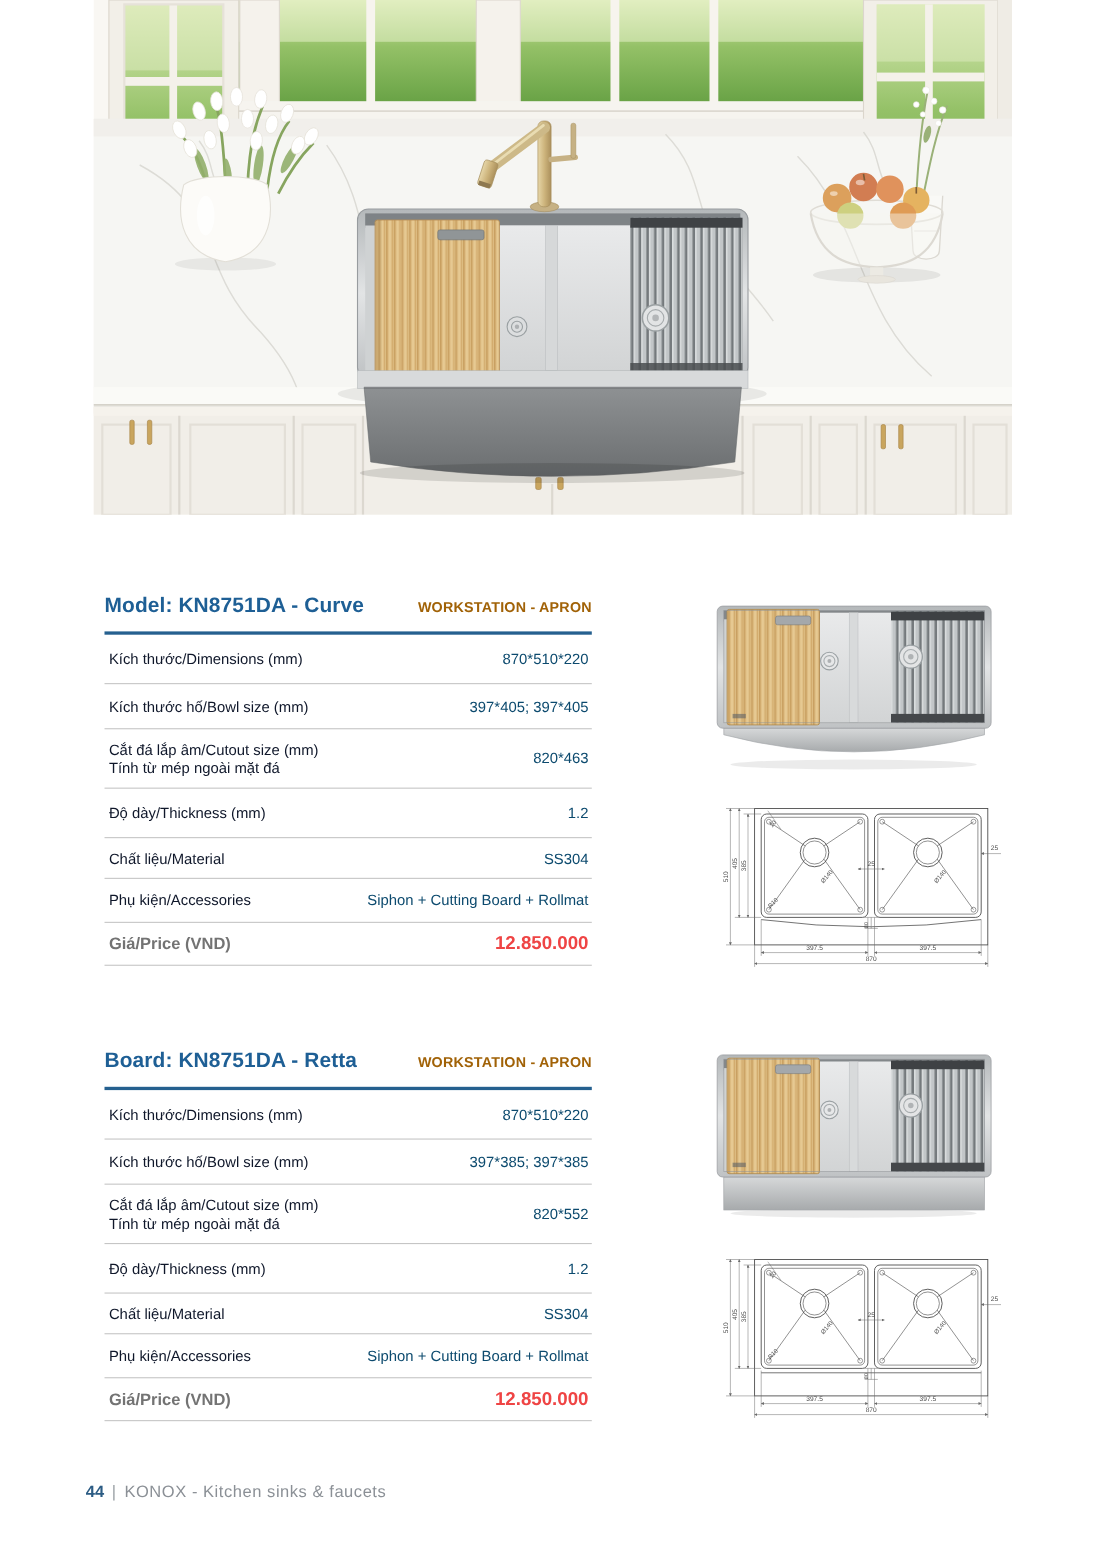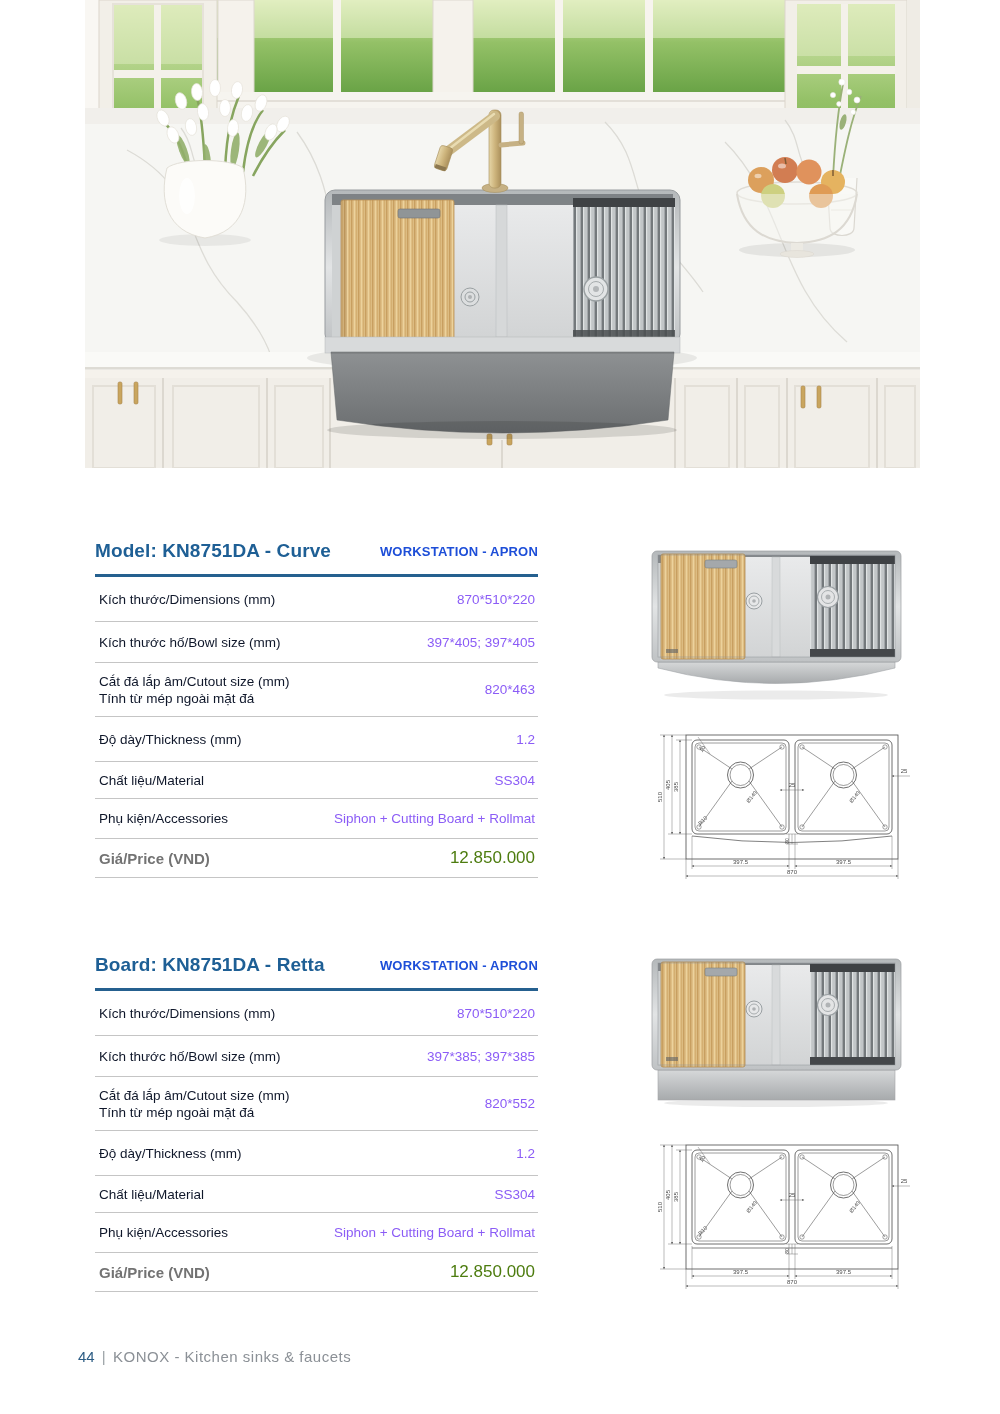--- a/index.html
+++ b/index.html
@@ -6,38 +6,38 @@
   .page {
     position:relative; width:1000px; height:1414px; background:#ffffff;
     font-family:"Liberation Sans","DejaVu Sans",sans-serif; overflow:hidden;padding-left:27px;
   }
   .hero { position:absolute; left:85px; top:0; }
 
   .spec { position:absolute; left:95px; width:443px; }
   .t1 { top:536px; } .t2 { top:950px; }
   .thead { display:flex; justify-content:space-between; align-items:center; height:30px; margin-bottom:8px; }
   .model { font-size:19px; font-weight:bold; color:#1e5f95; margin:0; letter-spacing:.1px; }
-  .ptype { font-size:13px; font-weight:bold; color:#1d4ed8; letter-spacing:.2px; }
+  .ptype { font-size:13px; font-weight:bold; color:#a16207; letter-spacing:.2px; }
   .rows { border-top:3px solid #25608f; }
   .row { display:flex; justify-content:space-between; align-items:center;
          border-bottom:1px solid #c5c5c5; padding:0 3px 0 4px; }
   .lbl { font-size:13.5px; color:#0f172a; line-height:17px; }
-  .val { font-size:13.5px; color:#8b5cf6; text-align:right; white-space:nowrap; }
+  .val { font-size:13.5px; color:#0c4a6e; text-align:right; white-space:nowrap; }
   .h44{height:44px}.h40{height:40px}.h53{height:53px}.h36{height:36px}.h39{height:39px}.h38{height:38px}
   .price-lbl { font-size:15px; font-weight:bold; color:#737373; }
-  .price-val { font-size:17px; font-weight:normal; color:#4d7c0f; }
+  .price-val { font-size:17px; font-weight:bold; color:#ef4444; }
 
   .photo { position:absolute; left:648px; width:257px; height:157px; }
   .p1{top:545px} .p2{top:953px}
   .drawing { position:absolute; left:652px; width:262px; height:152px; }
   .d1{top:728px} .d2{top:1138px}
   .drawing text { font-family:"Liberation Sans","DejaVu Sans",sans-serif; fill:#4a4a4a; }
 
   .footer { position:absolute; left:78px; top:1348px; font-size:15px; color:#8b9096; letter-spacing:.5px; }
-  .footer .num { color:#2c5c84; font-weight:400; letter-spacing:0; }
+  .footer .num { color:#2c5c84; font-weight:700; letter-spacing:0; }
   .footer .sep { color:#9aa0a5; margin:0 7px; font-weight:300; }
 </style>
 </head>
 <body>
 
 <svg style="position:absolute;width:0;height:0" aria-hidden="true">
   <defs>
     <linearGradient id="grassG" x1="0" y1="0" x2="0" y2="1">
       <stop offset="0" stop-color="#dcebb6"></stop>
         <stop offset="0.45" stop-color="#94c167"></stop>

